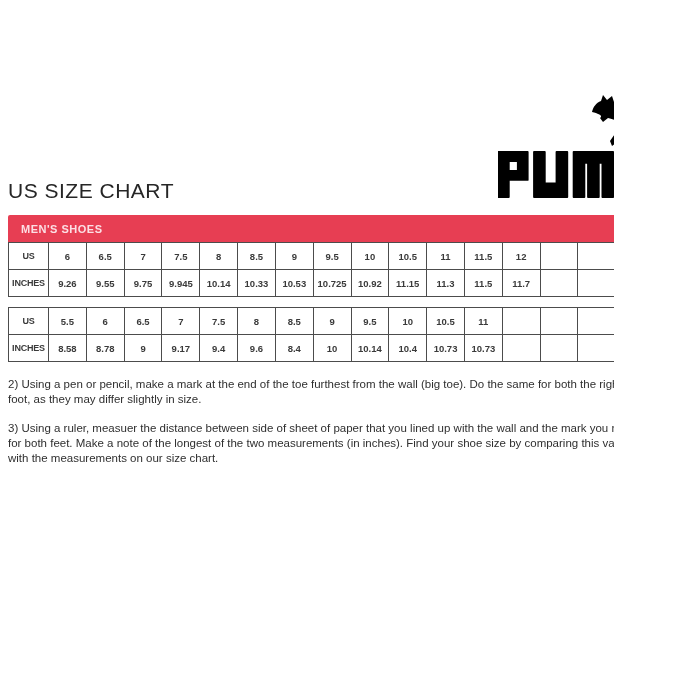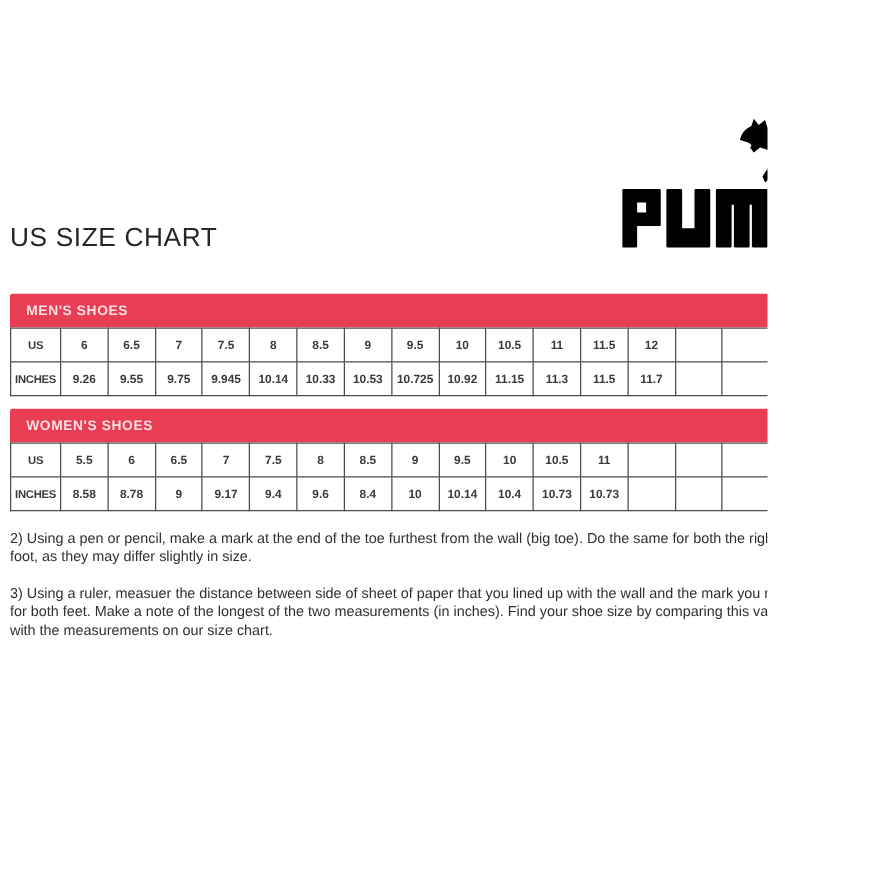--- a/index.html
+++ b/index.html
@@ -13,21 +13,21 @@
   
   .title {
     position:absolute; left:8px; top:165px;
     font-size:21px; font-weight:500; letter-spacing:0.5px;
     color:var(--title-text,#262626);
   }
   .logo { position:absolute; left:498px; top:90px; width:194px; height:110px; }
   .logo svg { display:block; width:100%; height:100%; }
 
   
-  .content { position:absolute; top:215px; left:8px; width:684px;margin-top:20px; }
+  .content { position:absolute; top:215px; left:8px; width:684px; }
 
   
   .table-block { width:100%; }
   .table-block + .table-block { margin-top:10px; }
   .banner {
     height:27px; background:var(--red,#e73e53);
     border-radius:2px 2px 0 0;
     display:flex; align-items:center; padding-left:13px; box-sizing:border-box;
     color:var(--banner-text,#fcdfe4); font-size:11px; font-weight:bold; letter-spacing:0.5px;
   }
@@ -136,21 +136,20 @@
               <td></td>
               <td></td>
               <td></td>
               <td></td>
             </tr>
           </tbody>
       </table>
     </div>
 
     <div class="table-block">
-      <div class="banner">WOMEN'S SHOES</div>
       <table class="size-table">
         <colgroup>
             <col style="width:40px">
           </colgroup>
         <tbody>
             <tr>
               <td class="lbl">US</td>
               <td>5.5</td>
               <td>6</td>
               <td>6.5</td>

